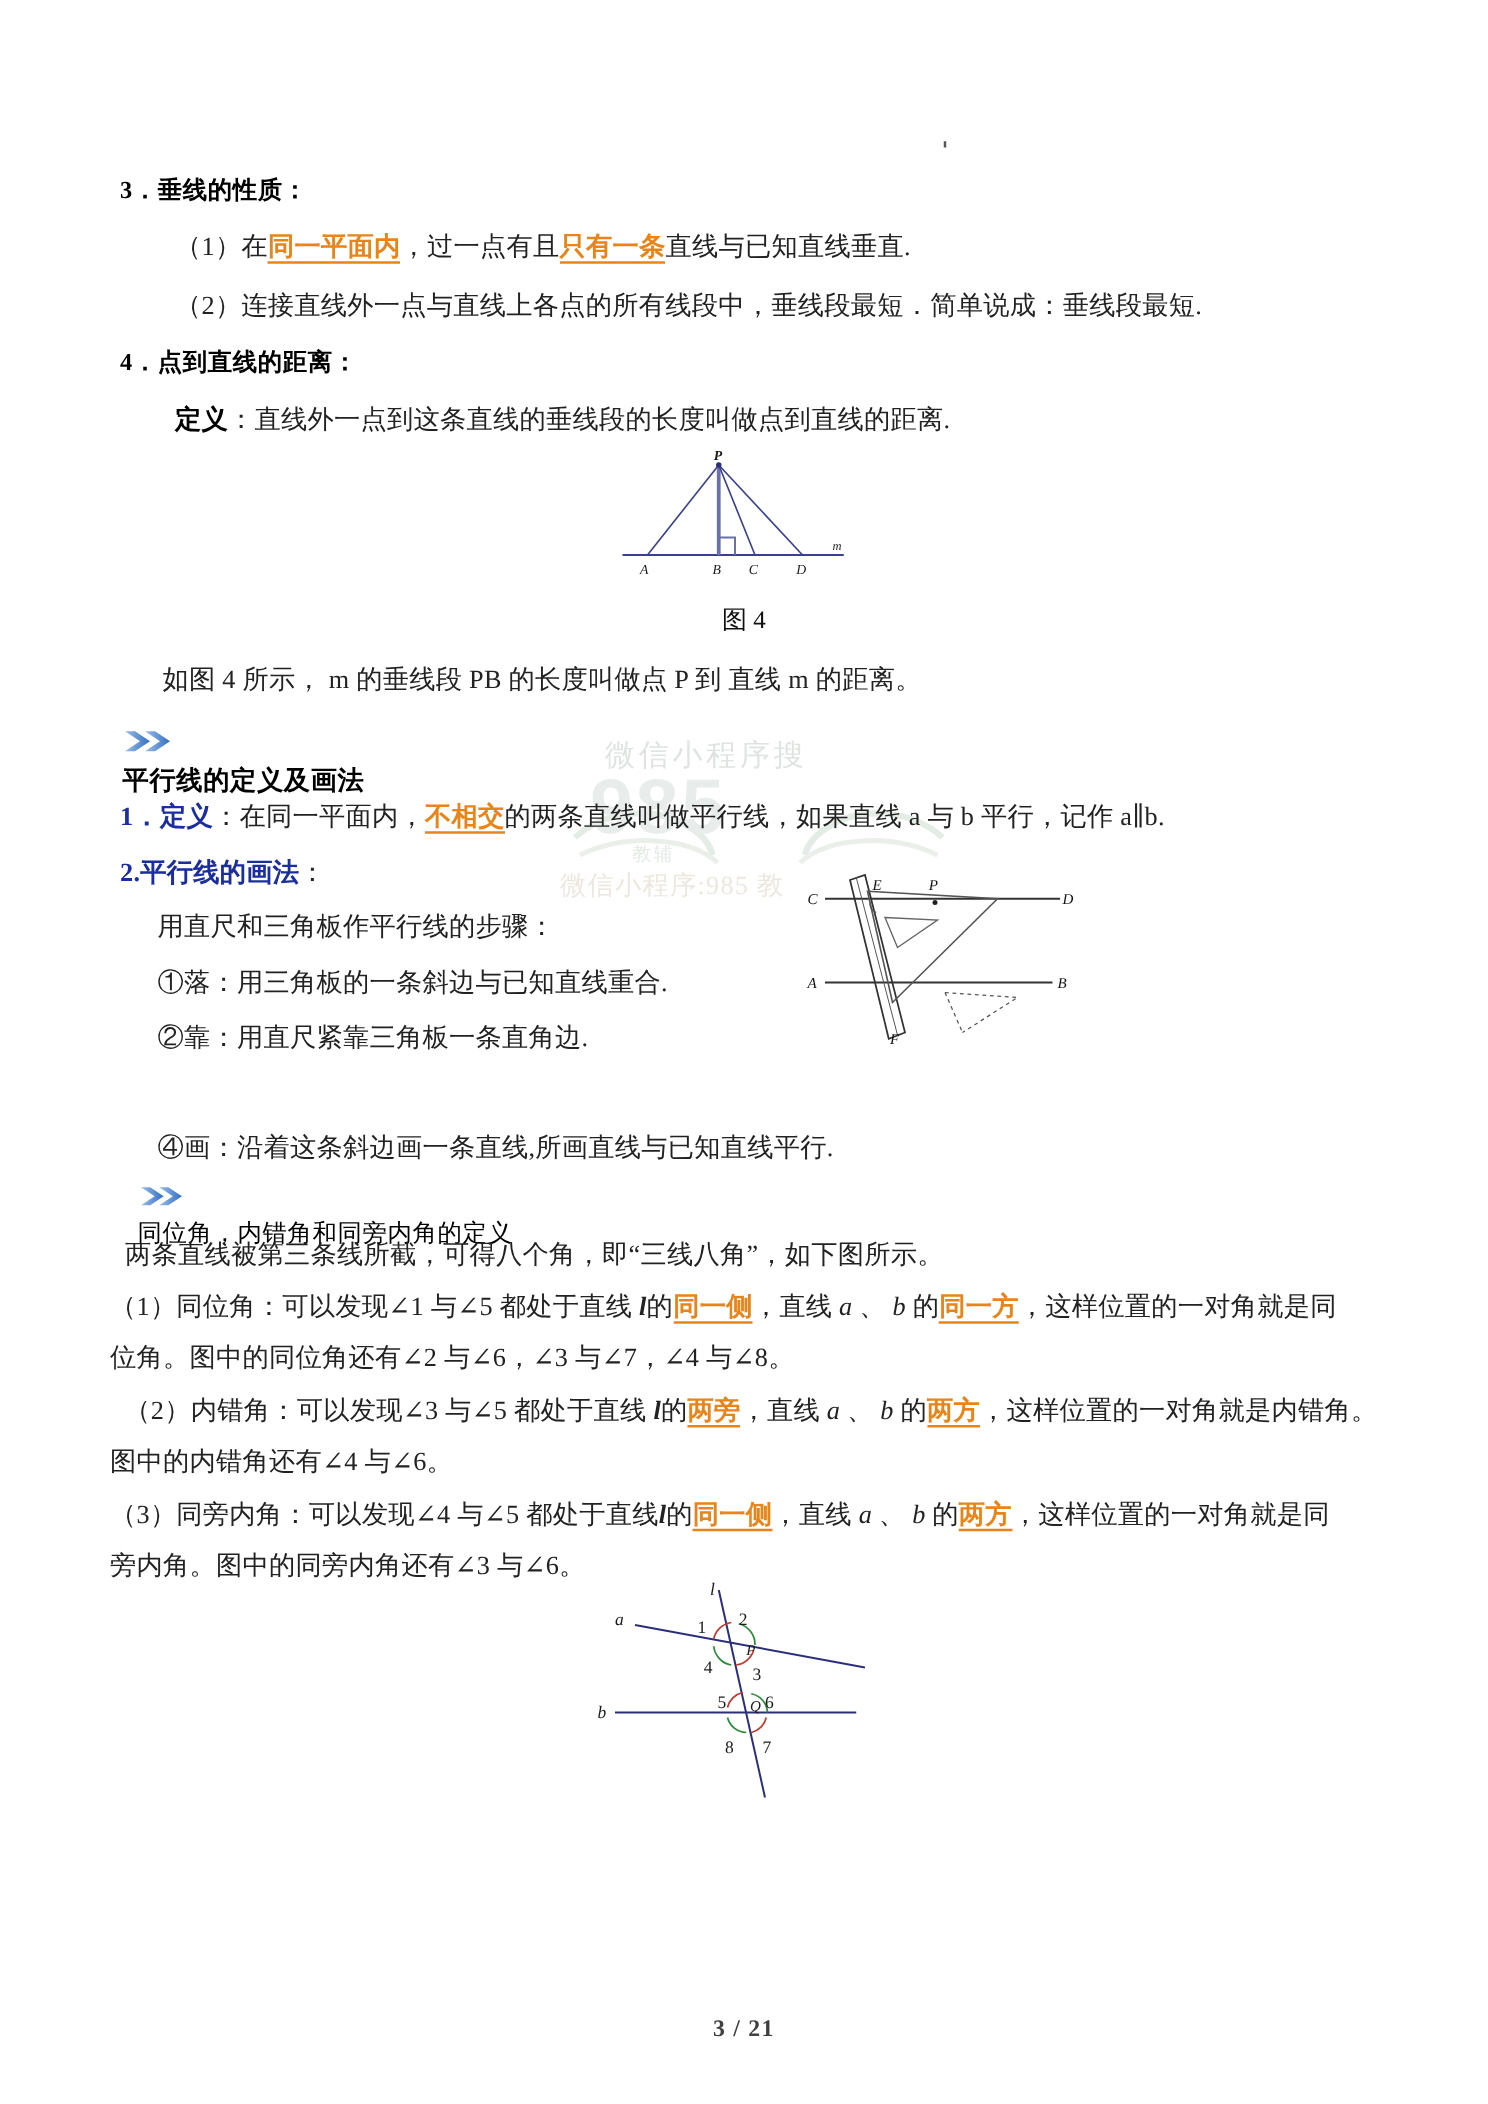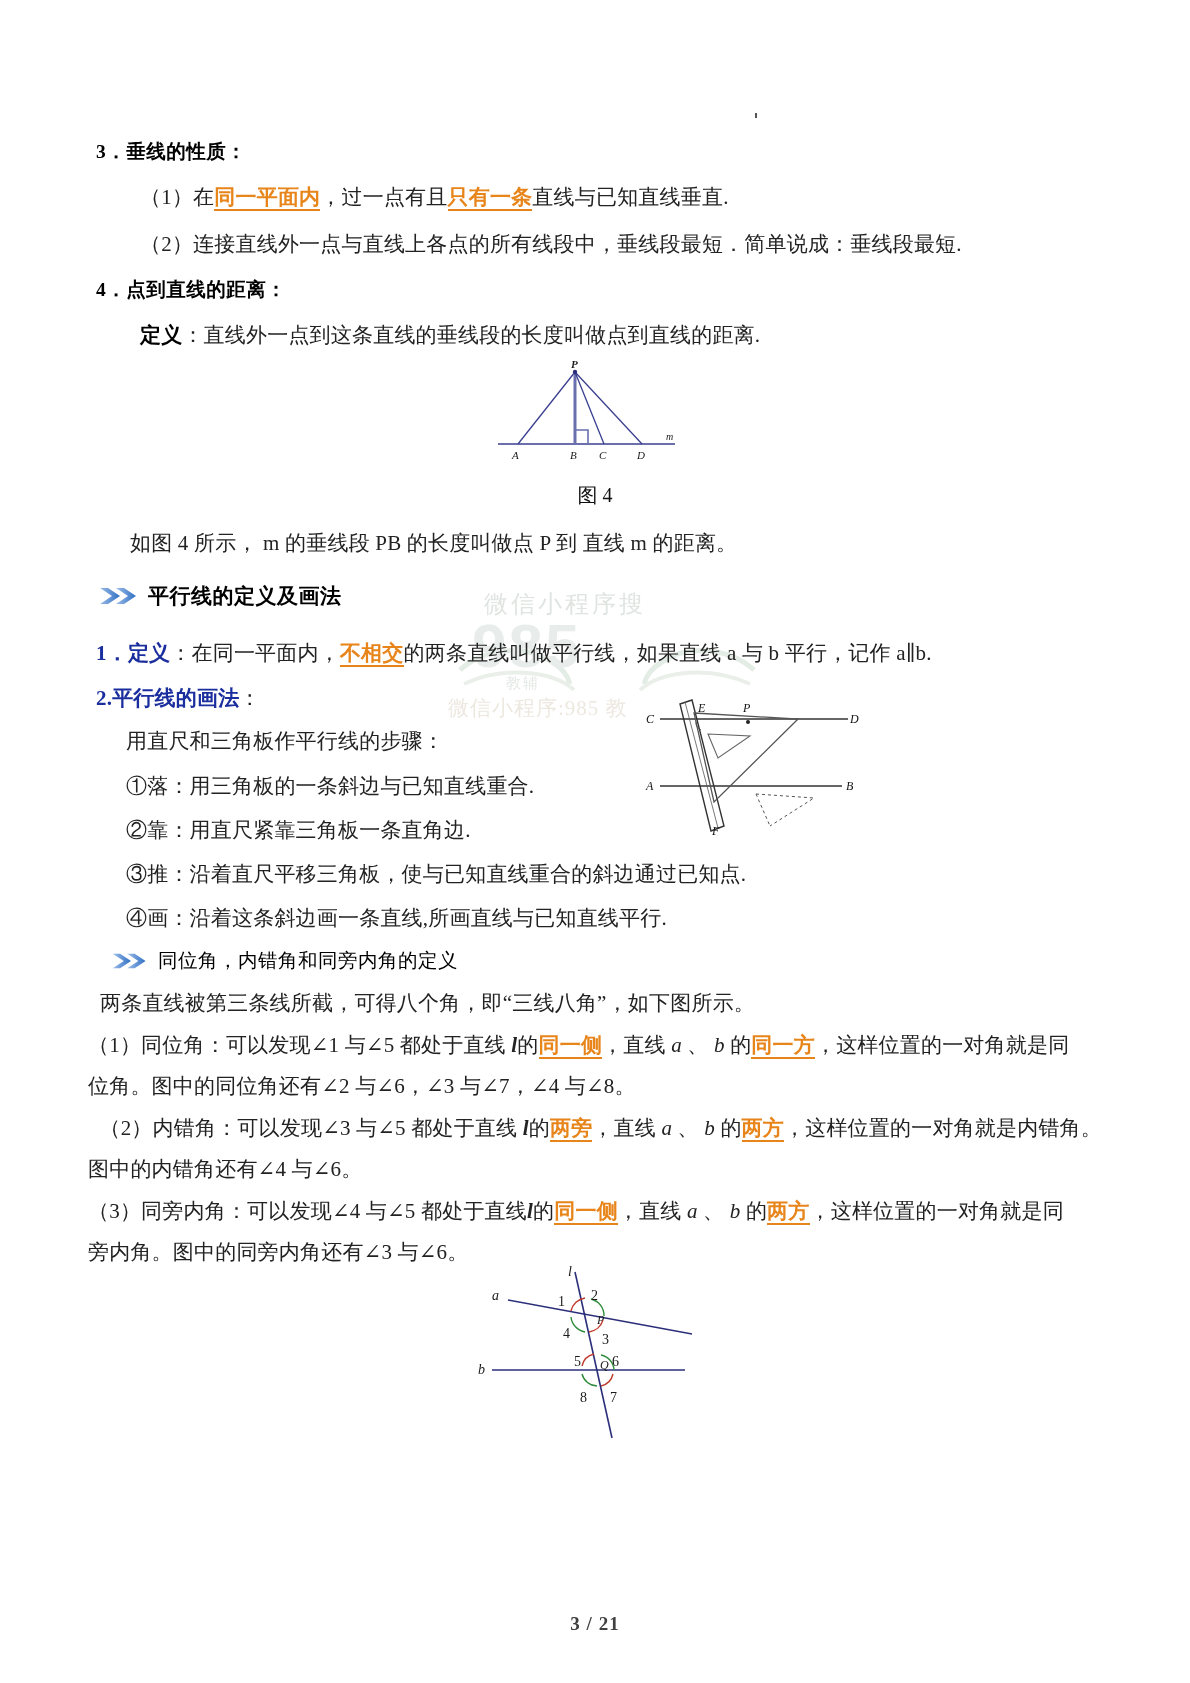--- a/index.html
+++ b/index.html
@@ -41,22 +41,22 @@
   }
   .blue-head {
     color: #1B2E9E;
     font-weight: bold;
   }
   .ital { font-style: italic; }
 
   
   .banner {
     display: flex;
-    align-items: center;
     gap: 6px;
+    flex-direction: column;
   }
   .banner-title {
     font-family: "Liberation Sans", sans-serif;
     font-weight: bold;
     font-size: 21px;
     color: #000;
     letter-spacing: .5px;
   }
   .banner-title.small {
     font-family: "Liberation Serif", serif;
@@ -209,21 +209,20 @@
   </div>
 
   <div class="row body-text" style="left:96px; top:683px;">
     <span class="blue-head">2.</span><span class="blue-head">平行线的画法</span><span>：</span>
   </div>
 
   <div class="row body-text" style="left:126px; top:726px;">用直尺和三角板作平行线的步骤：</div>
 
   <div class="row body-text" style="left:126px; top:771px;">①落：用三角板的一条斜边与已知直线重合.</div>
   <div class="row body-text" style="left:126px; top:815px;">②靠：用直尺紧靠三角板一条直角边.</div>
-  <div class="row body-text" style="left:126px; top:859px;">③推：沿着直尺平移三角板，使与已知直线重合的斜边通过已知点.</div>
   <div class="row body-text" style="left:126px; top:903px;">④画：沿着这条斜边画一条直线,所画直线与已知直线平行.</div>
 
   <div class="row" style="left:638px; top:686px; width:230px; height:150px;">
     <svg width="230" height="150" viewBox="0 0 230 150">
 
       <line x1="22" y1="33" x2="210" y2="33" stroke="#333" stroke-width="1.5"></line>
 
       <line x1="22" y1="100" x2="204" y2="100" stroke="#333" stroke-width="1.5"></line>
 
       <polygon points="42,18 54,14 86,140 73,145" fill="none" stroke="#333" stroke-width="1.4"></polygon>

